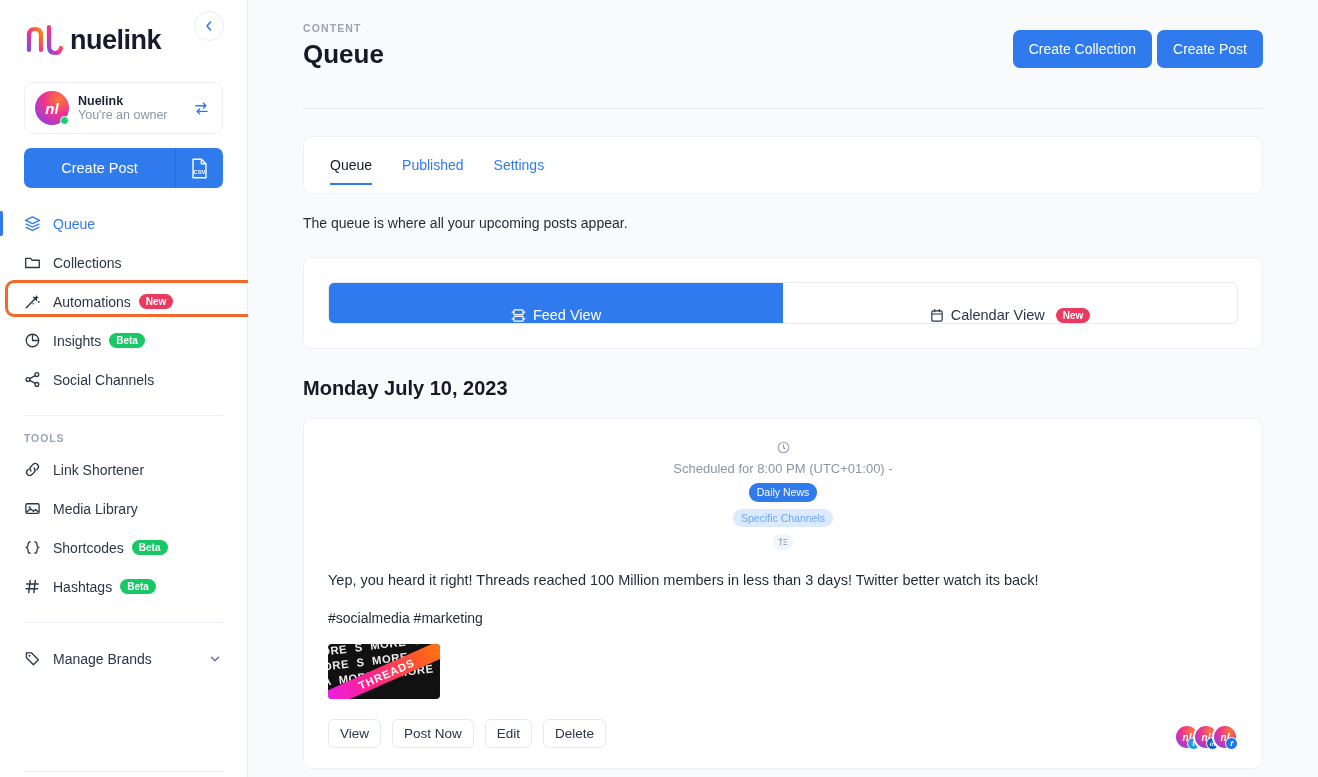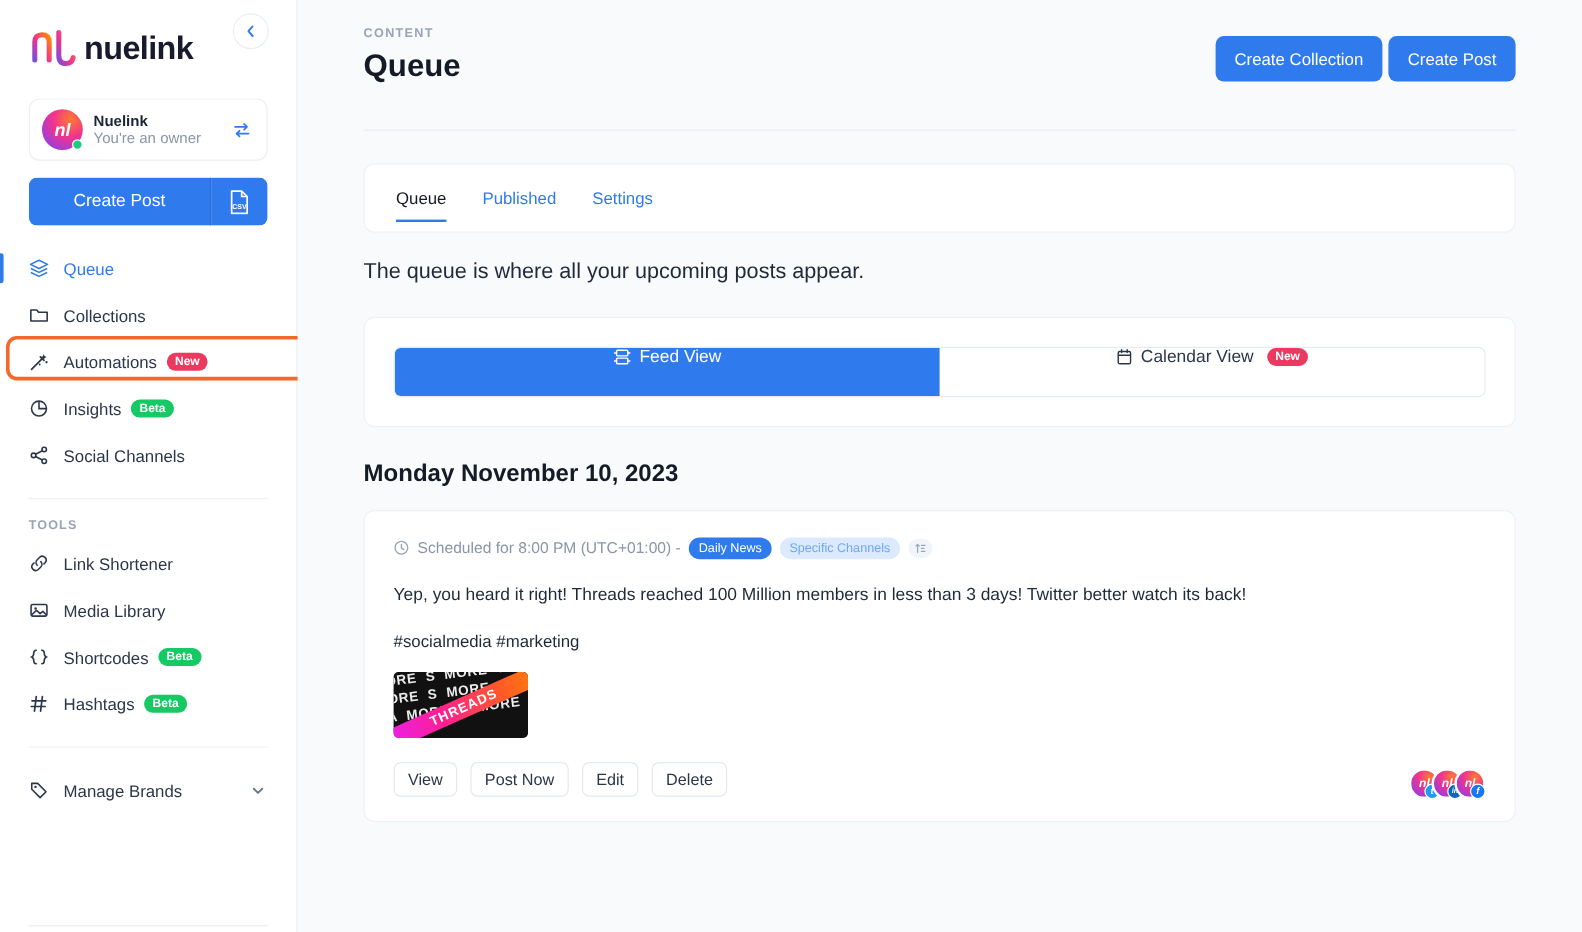--- a/index.html
+++ b/index.html
@@ -132,44 +132,44 @@
     font-size: 14px; color: #2f7bee; cursor: pointer; margin-right: 30px;
     position: relative; height: 58px; display: flex; align-items: center;
   }
   .tab.active { color: #141a26; }
   .tab.active::after {
     content: ""; position: absolute; left: 0; right: 0; bottom: 9px;
     height: 2px; background: #2f7bee;
   }
 
   .desc { margin-top: 18px; line-height: 1.65; }
-  .desc-l1 { font-size: 18px; color: #1f2937; }
+  .desc-l1 { font-size: 14px; color: #1f2937; }
   .desc-l2 { font-size: 14px; color: #99a2b0; }
   .desc-link { font-size: 14px; color: #2f7bee; cursor: pointer; }
 
   .view-card {
     margin-top: 22px; background: #fff; border: 1px solid #eef2f7;
     border-radius: 9px; padding: 24px;
   }
   .view-toggle {
     display: flex; border: 1px solid #e6ebf2; border-radius: 6px; overflow: hidden; height: 42px;
   }
   .view-opt {
-    flex: 1; display: flex; align-items: flex-start; justify-content: center;
+    flex: 1; display: flex; align-items: flex-end; justify-content: center;
     font-size: 14.5px; cursor: pointer; color: #2b3648; gap: 7px;
   }
   .view-opt.on { background: #2f7bee; color: #fff; }
 
   .day-title { margin-top: 28px; font-size: 20px; font-weight: 700; color: #141a26; }
 
   .post-card {
     margin-top: 18px; background: #fff; border: 1px solid #eef2f7;
     border-radius: 9px; padding: 22px 24px 20px 24px; position: relative;
   }
-  .sched-row { display: flex; align-items: center; gap: 7px; font-size: 13px; color: #8b95a6; }
+  .sched-row { display: flex; align-items: center; gap: 7px; font-size: 13px; color: #8b95a6; flex-direction: column; }
   .chip {
     font-size: 10.5px; border-radius: 9px; padding: 3px 8px; line-height: 1.2; font-weight: 400;
   }
   .chip.daily { background: #2f7bee; color: #fff; }
   .chip.specific { background: #dbeafe; color: #6ea8f5; }
   .chip.icon {
     background: #f1f4f8; color: #9aa8bd; padding: 3px 5px; display: flex; align-items: center;
   }
   .post-body { margin-top: 22px; font-size: 14.5px; color: #1f2937; }
   .post-link { margin-top: 22px; font-size: 14px; color: #2f7bee; cursor: pointer; display: inline-block; }
@@ -447,21 +447,21 @@
                 <path d="M2 6.4 H13" stroke="#2b3648" stroke-width="1.3"></path>
                 <path d="M5 1.6 V4 M10 1.6 V4" stroke="#2b3648" stroke-width="1.3" stroke-linecap="round"></path>
               </svg>
             </span>
             <span>Calendar View</span>
             <span class="badge new" style="margin-left:4px">New</span>
           </div>
         </div>
       </div>
 
-      <div class="day-title">Monday November 10, 2023</div>
+      <div class="day-title">Monday July 10, 2023</div>
 
       <div class="post-card">
         <div class="sched-row">
           <span>
             <svg width="13" height="13" viewBox="0 0 14 14" style="display:block">
               <circle cx="7" cy="7" r="5.7" fill="none" stroke="#9aa4b4" stroke-width="1.2"></circle>
               <path d="M7 3.9 V7.2 L9.2 8.6" fill="none" stroke="#9aa4b4" stroke-width="1.2" stroke-linecap="round"></path>
             </svg>
           </span>
           <span>Scheduled for 8:00 PM (UTC+01:00) -</span>

